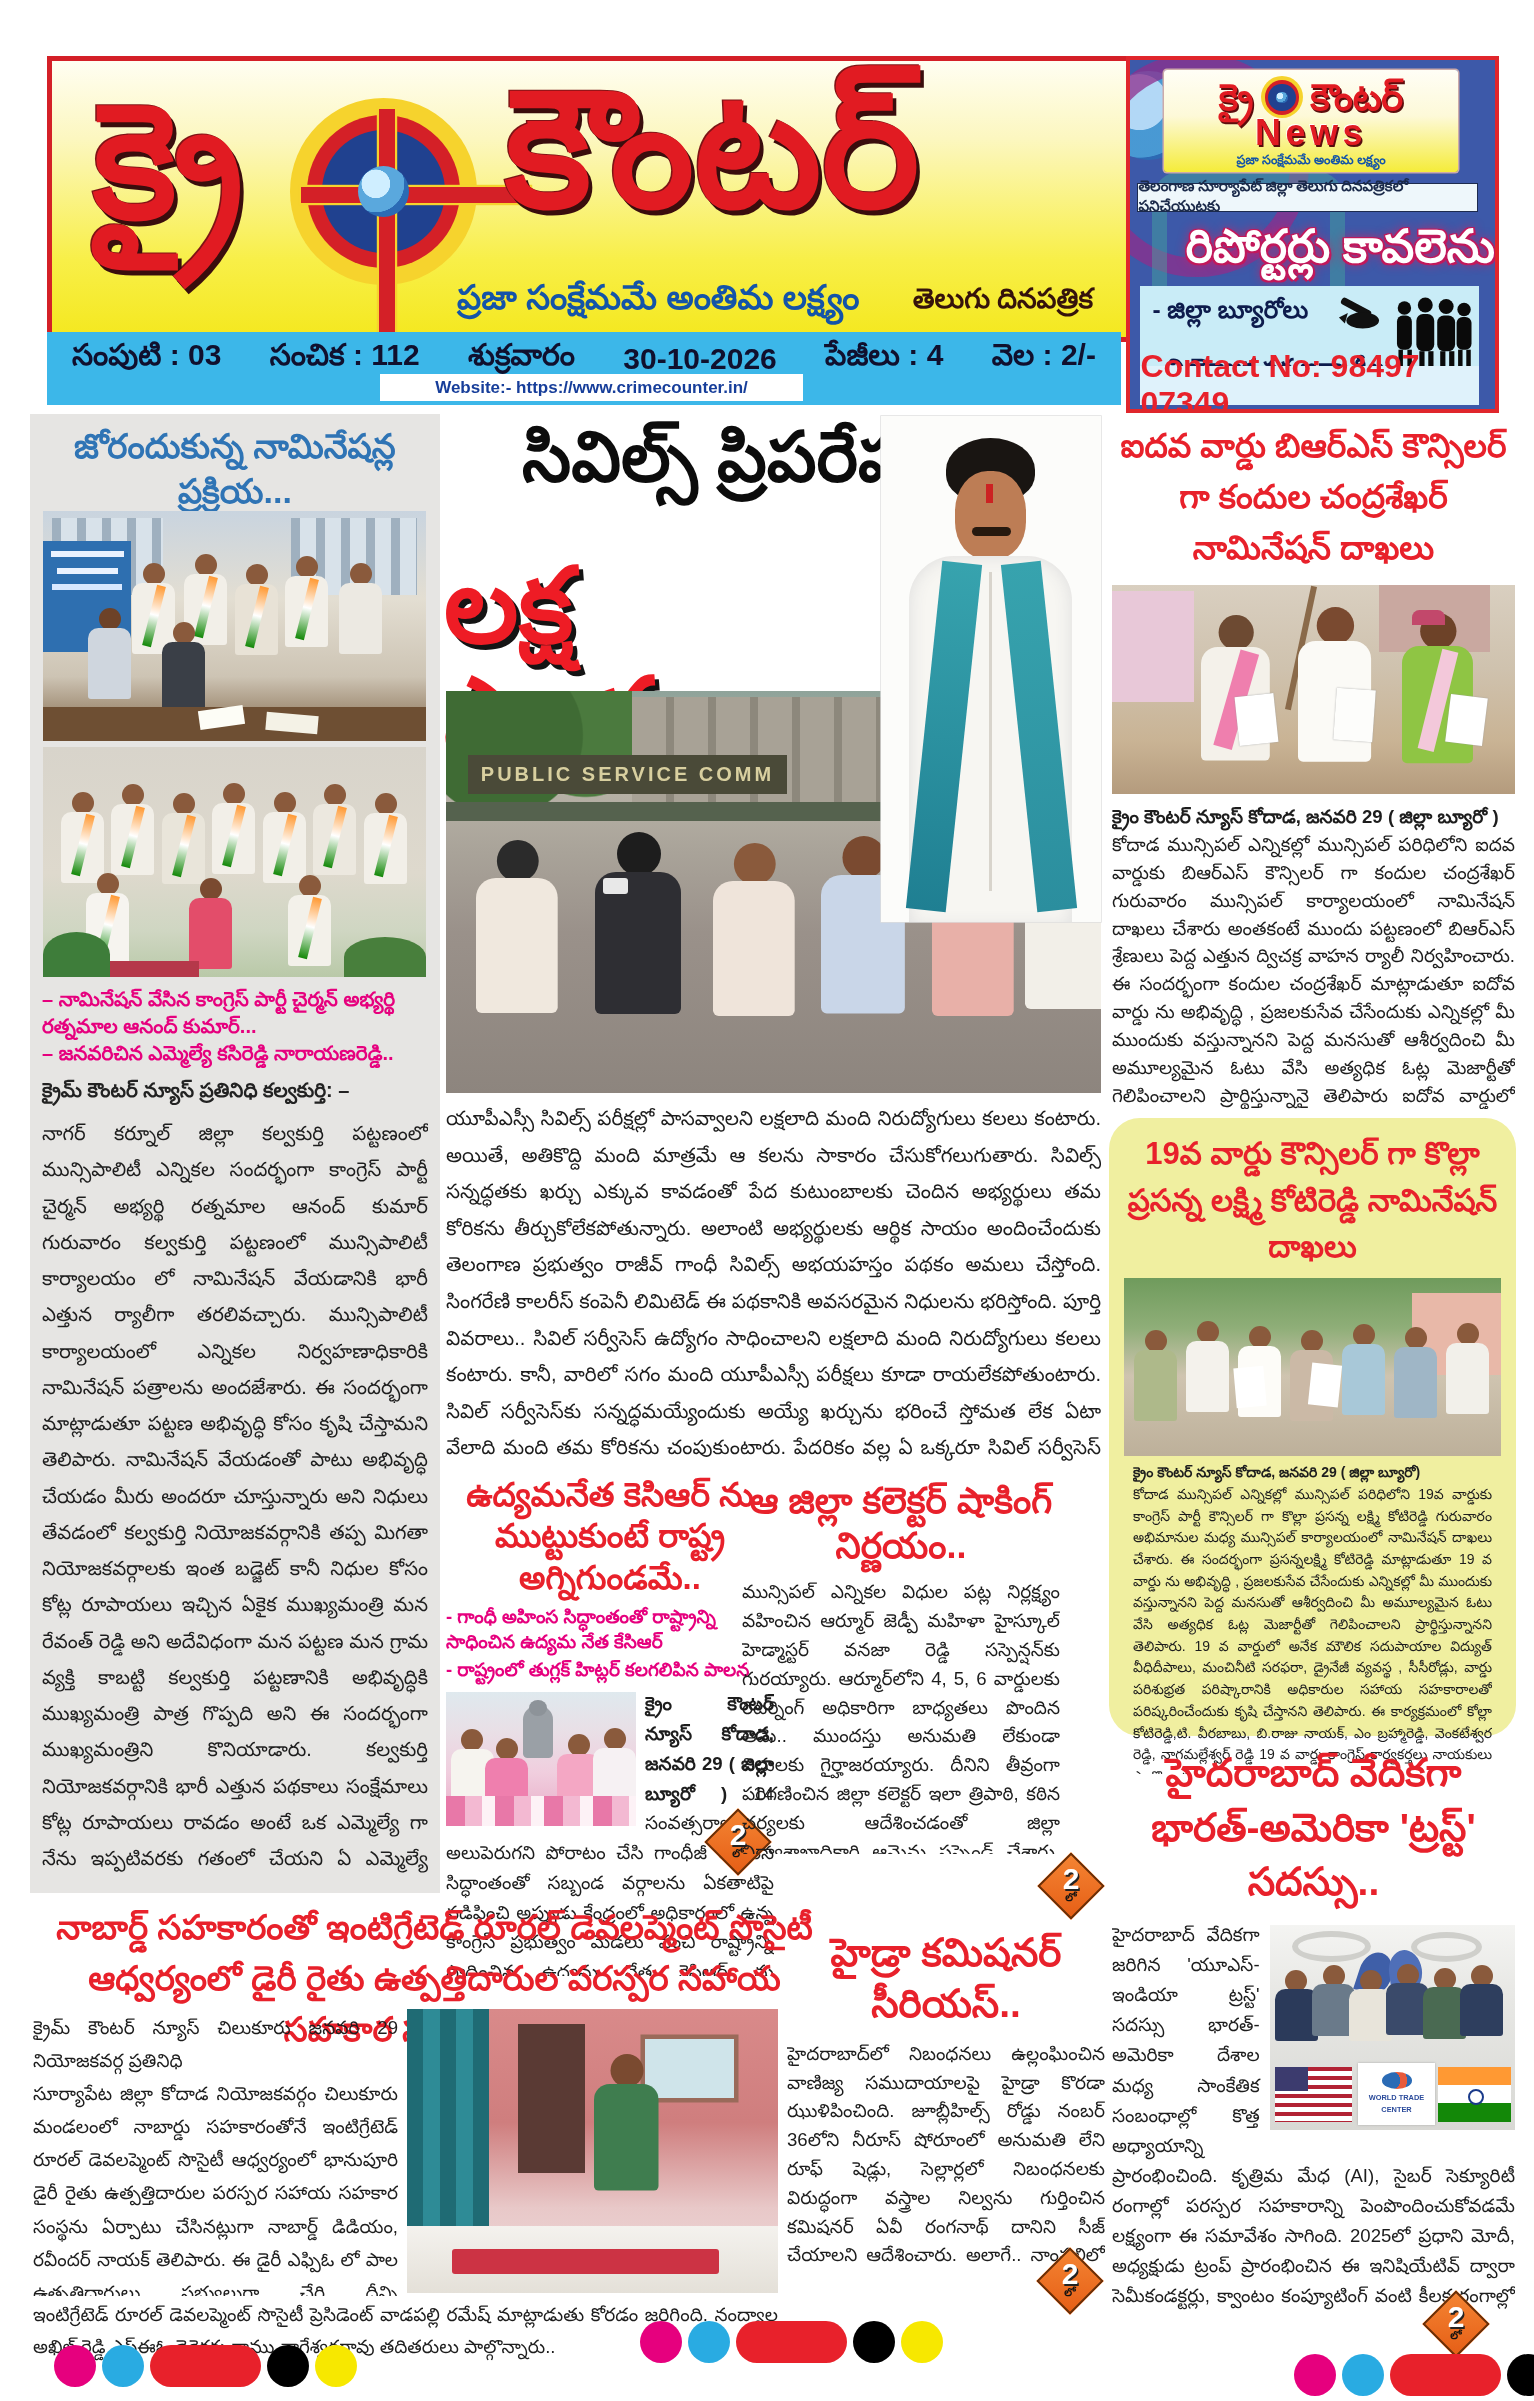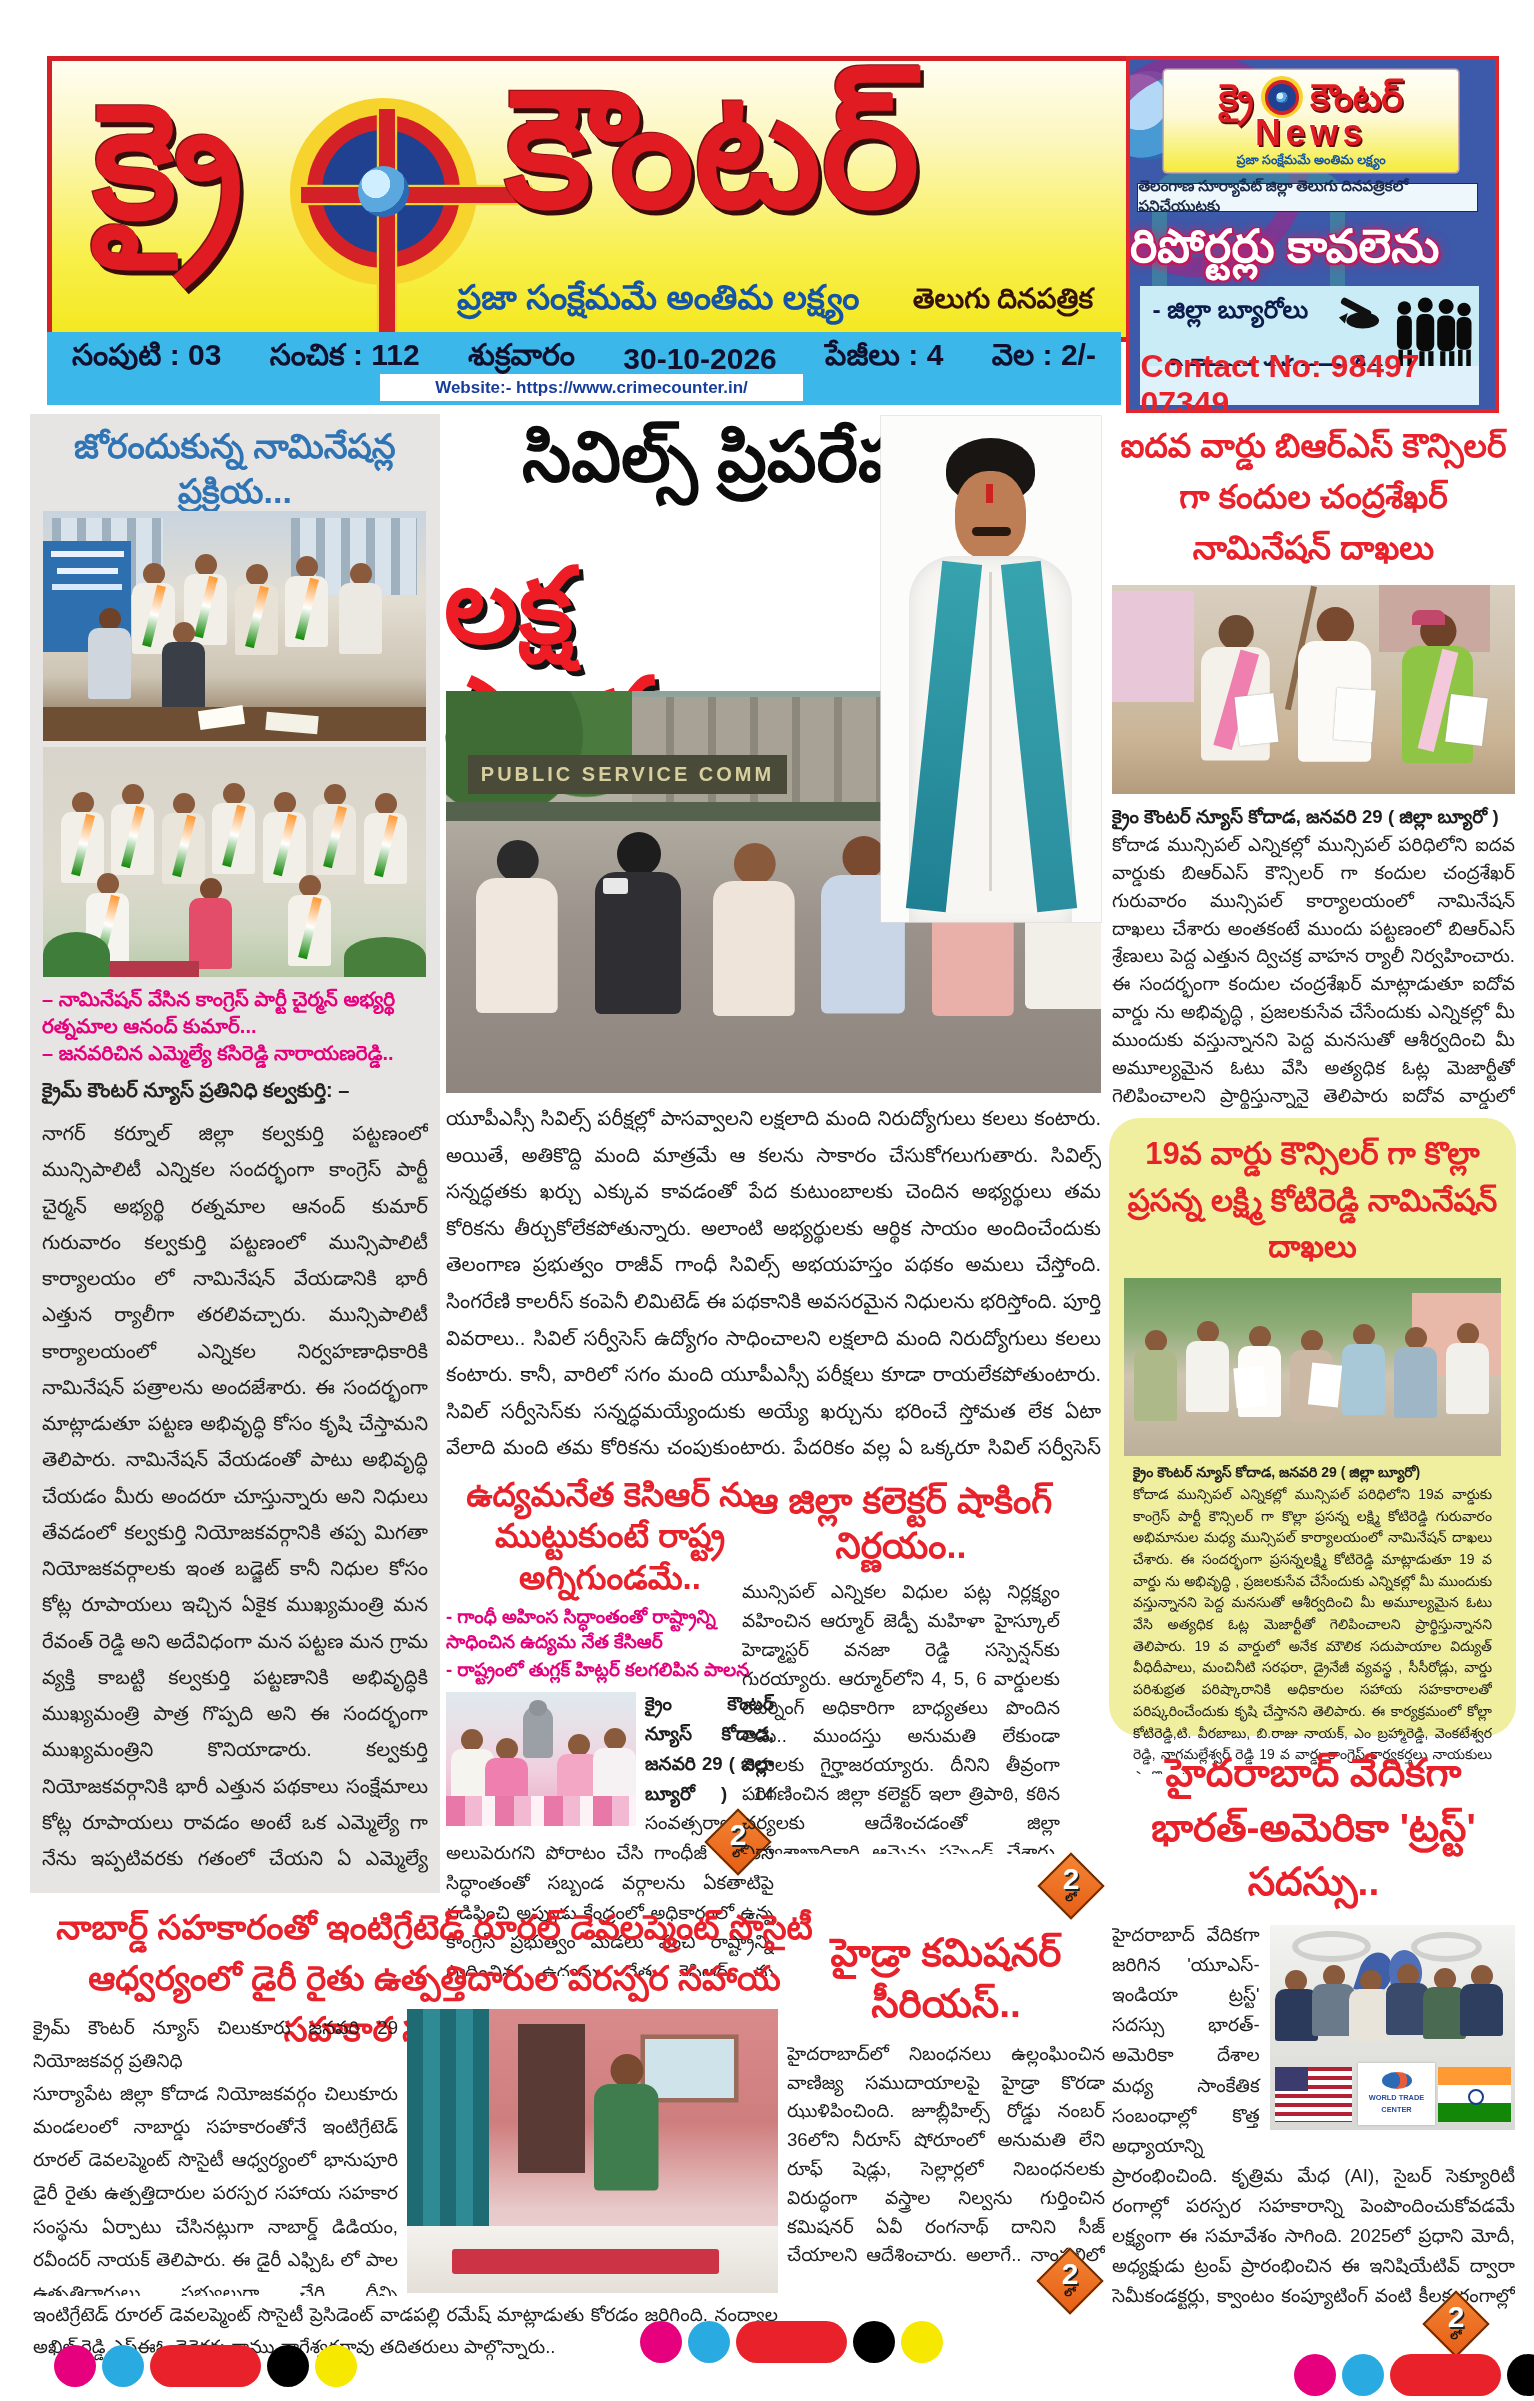--- a/index.html
+++ b/index.html
@@ -34,21 +34,21 @@
   .ad-logo{left:34px;top:10.4px;width:294px;height:102px;border-radius:3px;
         background:linear-gradient(180deg,#fffef6 0%,#fdf9d8 45%,#f5ec3a 100%);box-shadow:0 0 0 1.5px #caa;}
   .ad-logo-row{display:flex;align-items:center;justify-content:center;gap:7.4px;padding-top:6px;}
   .ad-logo-txt{color:#e11b22;font-weight:900;font-size:37px;text-shadow:1.5px 1.5px 0 #5a0d0d;line-height:1;}
   .ad-news{color:#e11b22;font-weight:900;font-size:36px;letter-spacing:4.5px;line-height:1;
         text-shadow:1.5px 1.5px 0 #5a0d0d,-0.7px -0.7px 0 #fff;text-align:center;margin-top:-3px;}
   .ad-logo-tag{color:#1454a8;font-weight:700;font-size:12.6px;text-align:center;margin-top:1.5px;}
   .ad-strip{left:7.4px;top:123px;width:339px;height:27px;background:#eef7fb;border:1.5px solid #1d2b4e;
         color:#1b2a4a;font-size:15px;font-weight:700;display:flex;align-items:center;justify-content:center;
         font-family:"Liberation Serif","DejaVu Serif",serif;}
-  .ad-wanted{left:0;top:159px;width:100%;text-align:left;font-size:46px;font-weight:900;color:#fff;
+  .ad-wanted{left:0;top:159px;width:100%;text-align:right;font-size:46px;font-weight:900;color:#fff;
         text-shadow:2.2px 2.2px 0 #c2185b,-1.5px -1.5px 0 #c2185b,1.5px -1.5px 0 #c2185b,-1.5px 1.5px 0 #c2185b,0 0 10.4px #d81b60;}
   .ad-panel{left:10.4px;top:226px;width:339px;height:111px;background:#c9ecf7;}
   .ad-item{color:#0d1b4c;font-weight:800;font-size:24.5px;}
   .ad-contact{left:10.4px;top:299px;width:339px;height:39px;background:#dff2fb;color:#e8212b;
         font-size:32px;font-weight:900;display:flex;align-items:center;justify-content:center;top:auto;bottom:4.5px;}
   
   .red-h{color:#e8212b;font-weight:900;}
   .body-txt{text-align:justify;color:#1d1d1d;}
   .pink{color:#e6007e;font-weight:700;}
   .left-panel{left:30px;top:414px;width:410px;height:1479px;background:#e6e5e3;}

